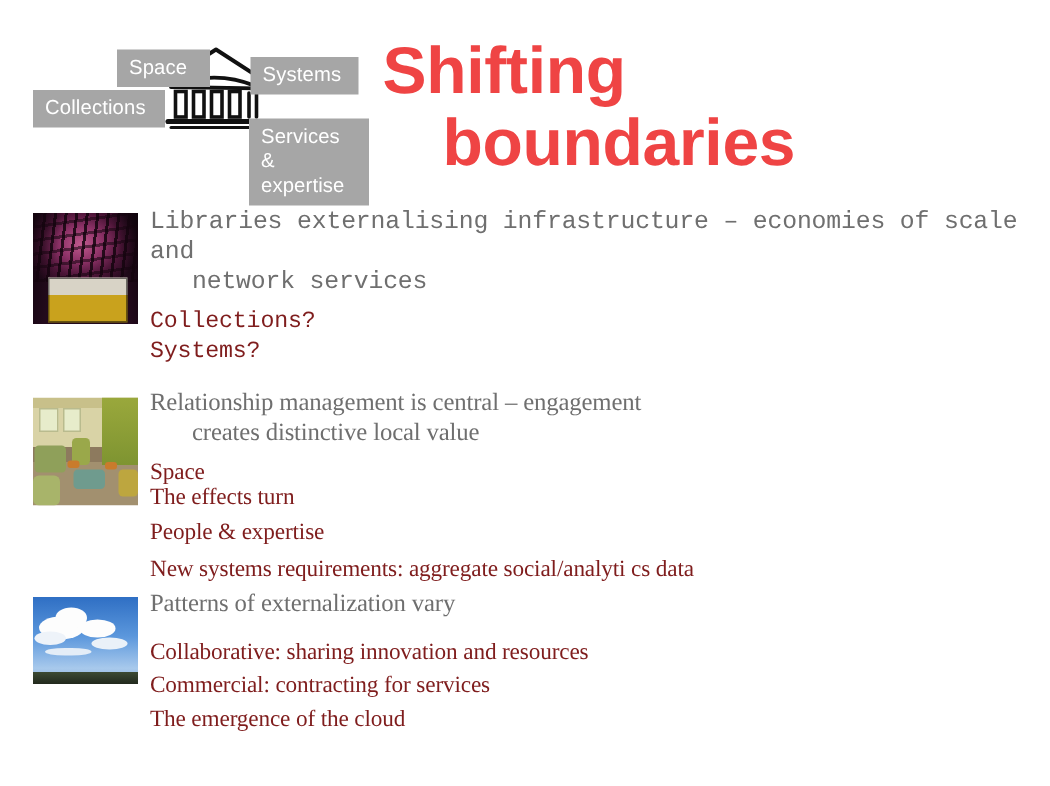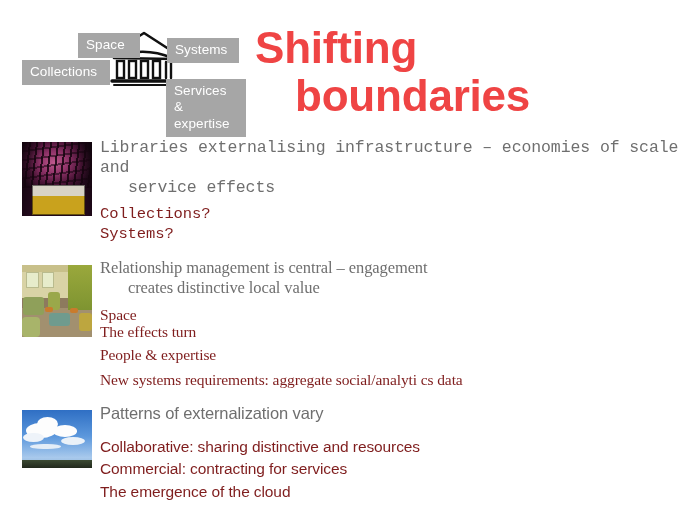--- a/index.html
+++ b/index.html
@@ -101,21 +101,21 @@
   #block1 { left: 0; top: 138px; width: 692px; height: 100px; font-family: Liberation Mono, monospace; }
   #thumb1 { top: 4px; height: 74px; }
   #text1  { top: 0; }
 
   
   #block2 { left: 0; top: 258px; width: 700px; height: 145px; font-family: Liberation Serif, serif; }
   #thumb2 { top: 7px; height: 72px; }
   #text2  { top: 0; }
 
   
-  #block3 { left: 0; top: 404px; width: 700px; height: 120px; }
+  #block3 { left: 0; top: 392px; width: 700px; height: 120px; font-family: Liberation Serif, serif; }
   #thumb3 { top: 6px; height: 58px; }
   #text3  { top: 0; }
 
   
   .thumb-inner { width: 100%; height: 100%; position: relative; }
 
   
   #art1 {
     background:
       linear-gradient(100deg, rgba(0,0,0,.55) 0%, rgba(0,0,0,0) 25%),
@@ -241,21 +241,21 @@
     <span class="l2">boundaries</span>
   </div>
 
   <div class="block" id="block1">
     <div class="thumb" id="thumb1">
       <div class="thumb-inner" id="art1"></div>
     </div>
     <div class="block-text" id="text1">
       <p class="head">
         <span>Libraries externalising infrastructure – economies of scale and</span>
-        <span class="cont">service effects</span>
+        <span class="cont">network services</span>
       </p>
       <div class="gap-sm"></div>
       <p class="sub">Collections?</p>
       <p class="sub">Systems?</p>
     </div>
   </div>
 
   <div class="block" id="block2">
     <div class="thumb" id="thumb2">
       <div class="thumb-inner" id="art2">
@@ -294,19 +294,19 @@
         <div class="cloud c5"></div>
         <div class="cloud c6"></div>
         <div class="horizon"></div>
       </div>
     </div>
     <div class="block-text" id="text3">
       <p class="head">
         <span>Patterns of externalization vary</span>
       </p>
       <div class="gap-sm"></div>
-      <p class="sub tight" style="margin-top:6px">Collaborative: sharing distinctive and resources</p>
+      <p class="sub tight" style="margin-top:6px">Collaborative: sharing innovation and resources</p>
       <p class="sub tight" style="margin-top:5px">Commercial: contracting for services</p>
       <p class="sub tight" style="margin-top:5px">The emergence of the cloud</p>
     </div>
   </div>
 
 </div>
 
 </body></html>

